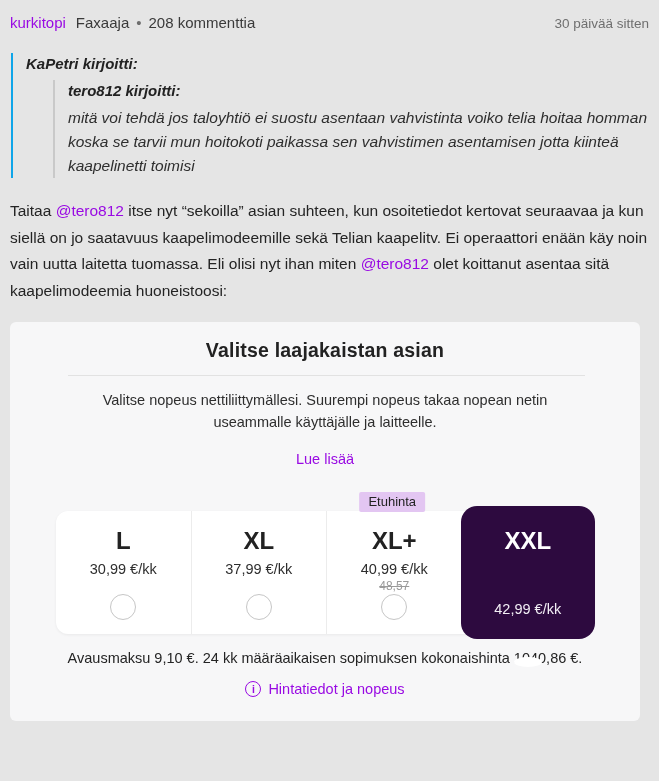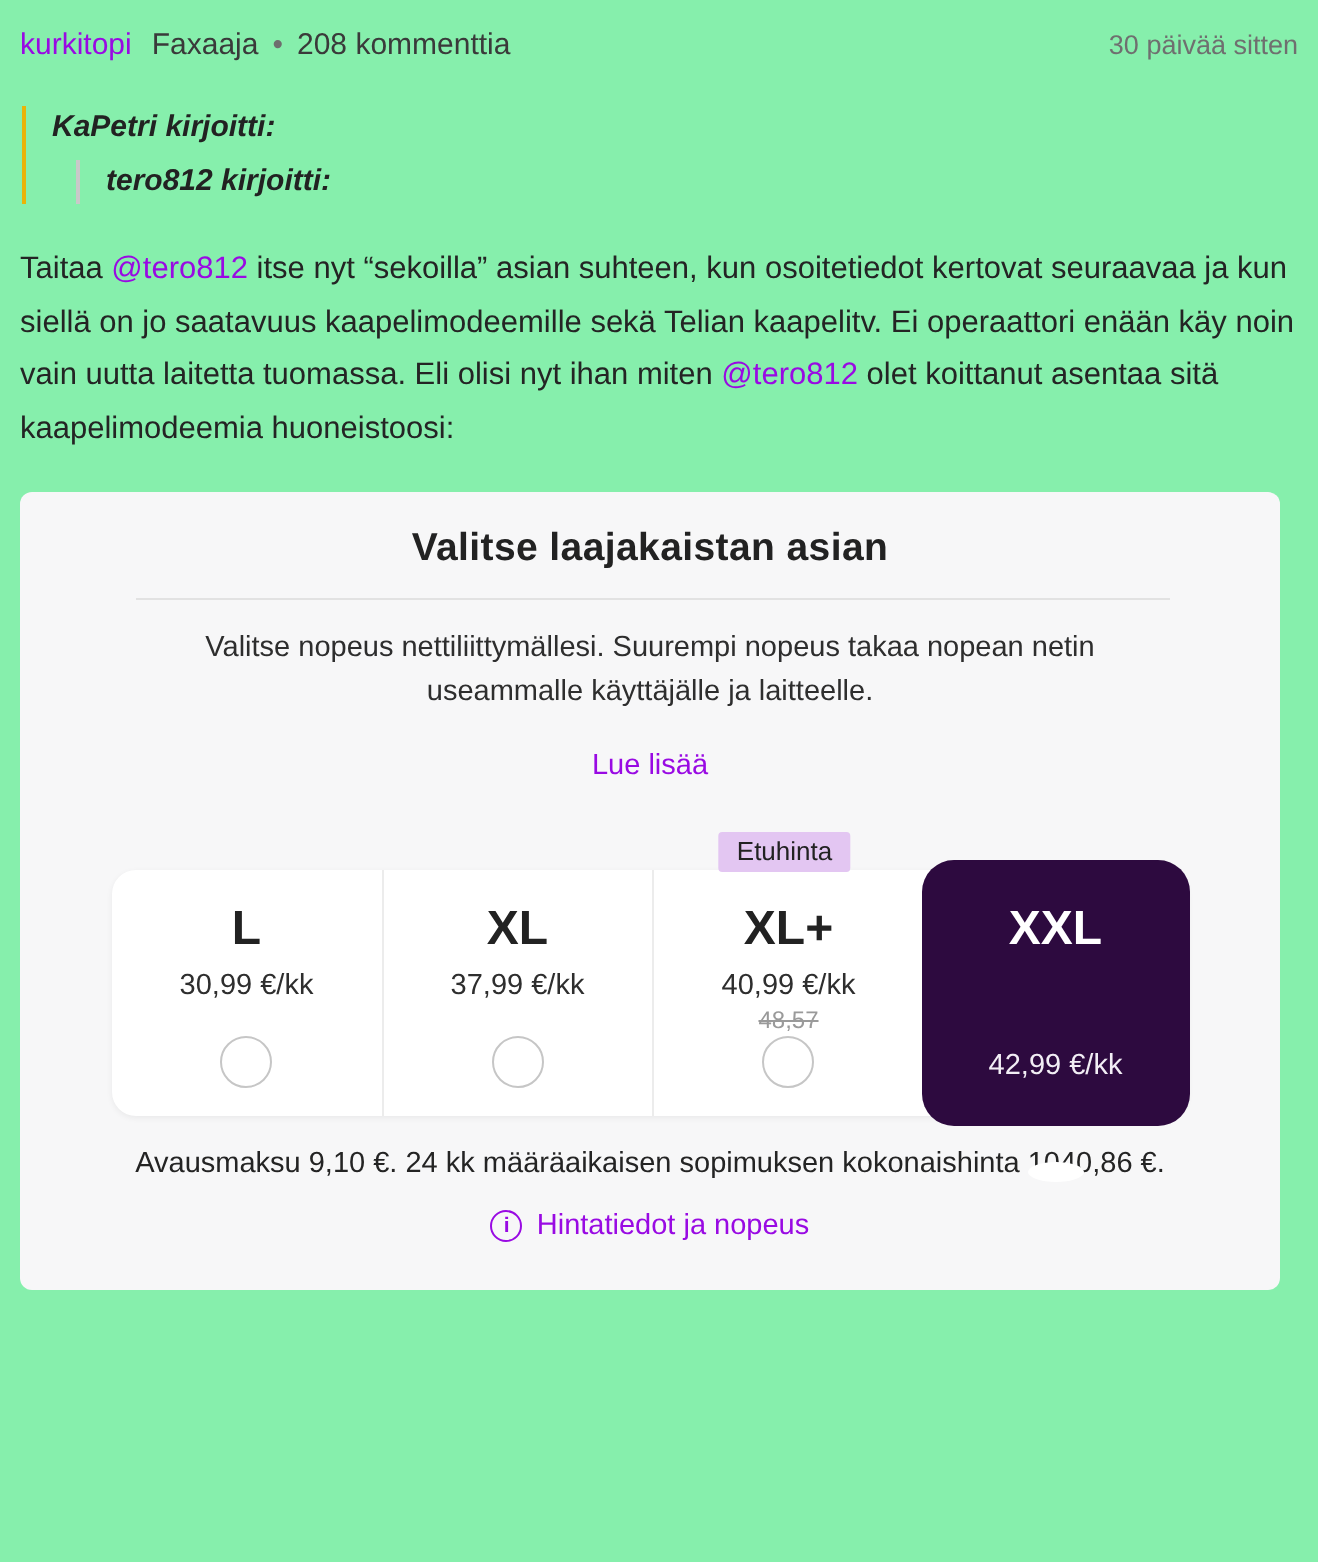--- a/index.html
+++ b/index.html
@@ -1,29 +1,29 @@
 <!DOCTYPE html>
 <html><head>
 <meta charset="utf-8">
 <style>
   * { margin:0; padding:0; box-sizing:border-box; }
   body { background:#fff; font-family:"Liberation Sans", sans-serif; }
-  .page { width:659px; height:781px; background:#86efac; padding:14px 10px 0; overflow:hidden; }
+  .page { width:659px; height:781px; background:#e5e5e5; padding:14px 10px 0; overflow:hidden; }
 
   
   .post-header { display:flex; align-items:baseline; font-size:15px; color:#303030; }
   .author { color:#990ae3; font-weight:500; text-decoration:none; cursor:pointer; }
   .role { margin-left:10px; color:#3a3a3a; }
   .dot-sep { margin:0 7px; color:#6e6e6e; }
   .comments { color:#3a3a3a; }
   .timestamp { margin-left:auto; color:#6f6f6f; font-size:13.5px; }
 
   
-  blockquote.outer { margin-top:22px; border-left:2px solid #eab308; padding-left:13px; margin-left:1px; }
-  blockquote.inner { border-left:2px solid #c9c9c9; padding-left:13px; margin-left:12px; margin-top:4px; }
+  blockquote.outer { margin-top:22px; border-left:2px solid #0ea5e9; padding-left:13px; margin-left:1px; }
+  blockquote.inner { border-left:2px solid #c9c9c9; padding-left:13px; margin-left:27px; margin-top:4px; }
   .quote-author { font-style:italic; font-weight:bold; color:#222; font-size:15px; line-height:1.5; }
   .quote-text { font-style:italic; color:#2e2e2e; font-size:15.5px; line-height:1.55; margin-top:4px; }
   .outer-quote-text { margin-top:12px; padding-right:6px; }
 
   
   .body-text { margin-top:20px; font-size:15.5px; color:#242424; line-height:1.72; }
   .mention { color:#990ae3; cursor:pointer; }
 
   
   .widget { margin-top:17px; background:#f7f7f8; border-radius:6px; width:630px; padding:17px 0 24px; }
@@ -66,20 +66,21 @@
     <span class="role">Faxaaja</span>
     <span class="dot-sep">•</span>
     <span class="comments">208 kommenttia</span>
     <span class="timestamp">30 päivää sitten</span>
   </div>
 
   <blockquote class="outer">
     <div class="quote-author">KaPetri kirjoitti:</div>
     <blockquote class="inner">
       <div class="quote-author">tero812 kirjoitti:</div>
+      <div class="quote-text">mitä voi tehdä jos taloyhtiö ei suostu asentaan vahvistinta voiko telia hoitaa homman koska se tarvii mun hoitokoti paikassa sen vahvistimen asentamisen jotta kiinteä kaapelinetti toimisi</div>
     </blockquote>
   </blockquote>
 
   <p class="body-text"><span>Taitaa </span><a class="mention">@tero812</a><span> itse nyt “sekoilla” asian suhteen, kun osoitetiedot kertovat seuraavaa ja kun siellä on jo saatavuus kaapelimodeemille sekä Telian kaapelitv. Ei operaattori enään käy noin vain uutta laitetta tuomassa. Eli olisi nyt ihan miten </span><a class="mention">@tero812</a><span> olet koittanut asentaa sitä kaapelimodeemia huoneistoosi:</span></p>
 
   <div class="widget">
     <div class="widget-title">Valitse laajakaistan asian</div>
     <div class="widget-divider"></div>
     <div class="widget-desc">Valitse nopeus nettiliittymällesi. Suurempi nopeus takaa nopean netin useammalle käyttäjälle ja laitteelle.</div>
     <a class="read-more">Lue lisää</a>

